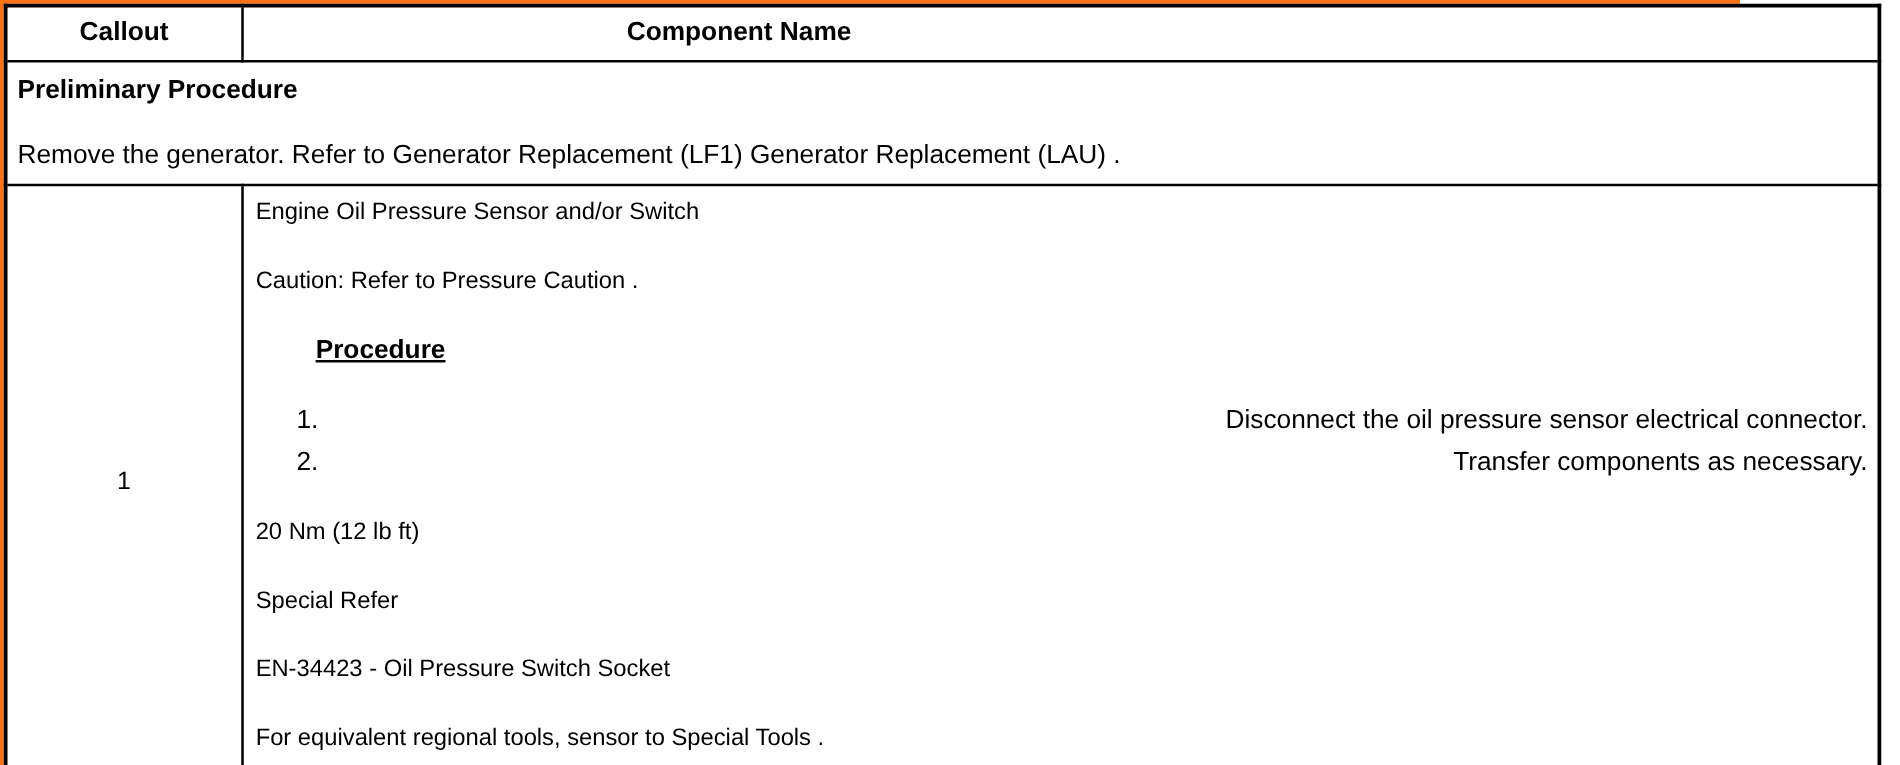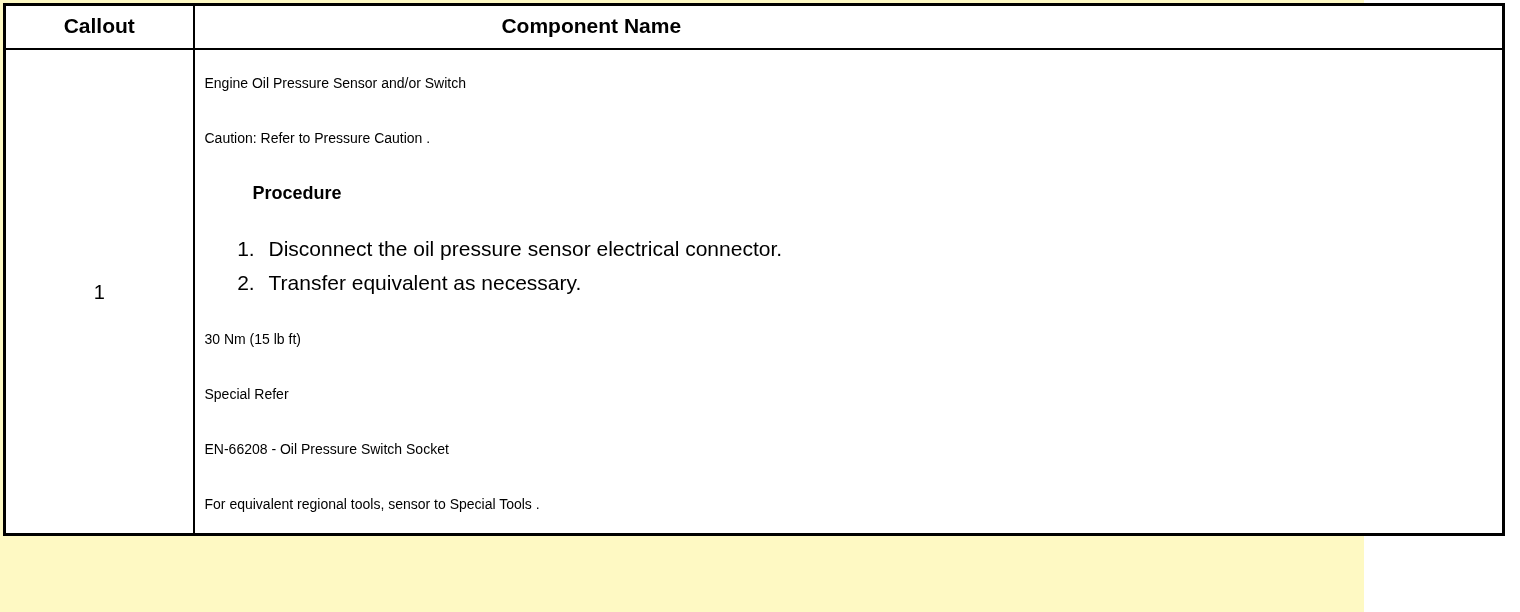--- a/index.html
+++ b/index.html
@@ -12,21 +12,22 @@
     height: 612px;
     font-family: "Liberation Sans", sans-serif;
     color: #000000;
     overflow: hidden;
   }
 
   .page {
     position: relative;
     width: 1364px;
     height: 612px;
-    background: #fef9c3;
+    background: #f97316;
+    padding-left: 28px;
   }
 
   table.service-table {
     position: absolute;
     left: 3px;
     top: 3px;
     width: 1502px;
     border-collapse: collapse;
     table-layout: fixed;
     background: #ffffff;
@@ -93,41 +94,43 @@
     line-height: 24px;
   }
 
   .component-cell {
     padding: 8px 8px 12px 10px;
     font-size: 21px;
     line-height: 26px;
   }
 
   .comp-line {
-    margin: 12px 0 29px 0;
-    font-size: 14px;
+    margin: 0 0 29px 0;
+    font-size: 19px;
     line-height: 26px;
   }
   .comp-line:last-child { margin-bottom: 4px; }
 
   .bold { font-weight: normal; }
 
   .sub-heading {
     font-weight: bold;
-    font-size: 18px;
+    font-size: 21px;
     line-height: 26px;
     margin: 0 0 26px 0;
     padding-left: 48px;
+    text-decoration: underline;
   }
 
   ol.steps {
     margin: 0 0 26px 0;
     padding-left: 56px;
     list-style-position: outside;
     list-style-type: decimal;
+    text-align: right;
   }
   ol.steps li {
     font-size: 21px;
     line-height: 34px;
     padding-left: 8px;
   }
 </style>
 </head>
 <body>
 
@@ -138,42 +141,48 @@
       <col class="col-callout">
       <col class="col-component">
     </colgroup>
     <tbody>
 
       <tr>
         <td class="th-callout">Callout</td>
         <td class="th-component">Component Name</td>
       </tr>
 
+      <tr>
+        <td class="prelim-cell" colspan="2">
+          <p class="prelim-title">Preliminary Procedure</p>
+          <p class="prelim-text">Remove the generator. Refer to Generator Replacement (LF1) Generator Replacement (LAU) .</p>
+        </td>
+      </tr>
 
       <tr>
         <td class="callout-cell">1</td>
 
         <td class="component-cell">
 
           <p class="comp-line">Engine Oil Pressure Sensor and/or Switch</p>
 
           <p class="comp-line"><span class="bold">Caution:</span><span> Refer to Pressure Caution .</span></p>
 
           <p class="sub-heading">Procedure</p>
 
           <ol class="steps">
             <li>Disconnect the oil pressure sensor electrical connector.</li>
-            <li>Transfer equivalent as necessary.</li>
+            <li>Transfer components as necessary.</li>
           </ol>
 
-          <p class="comp-line bold">30 Nm (15 lb ft)</p>
+          <p class="comp-line bold">20 Nm (12 lb ft)</p>
 
           <p class="comp-line bold">Special Refer</p>
 
-          <p class="comp-line">EN-66208 - Oil Pressure Switch Socket</p>
+          <p class="comp-line">EN-34423 - Oil Pressure Switch Socket</p>
 
           <p class="comp-line">For equivalent regional tools, sensor to Special Tools .</p>
 
         </td>
       </tr>
 
     </tbody>
   </table>
 
 </div>

